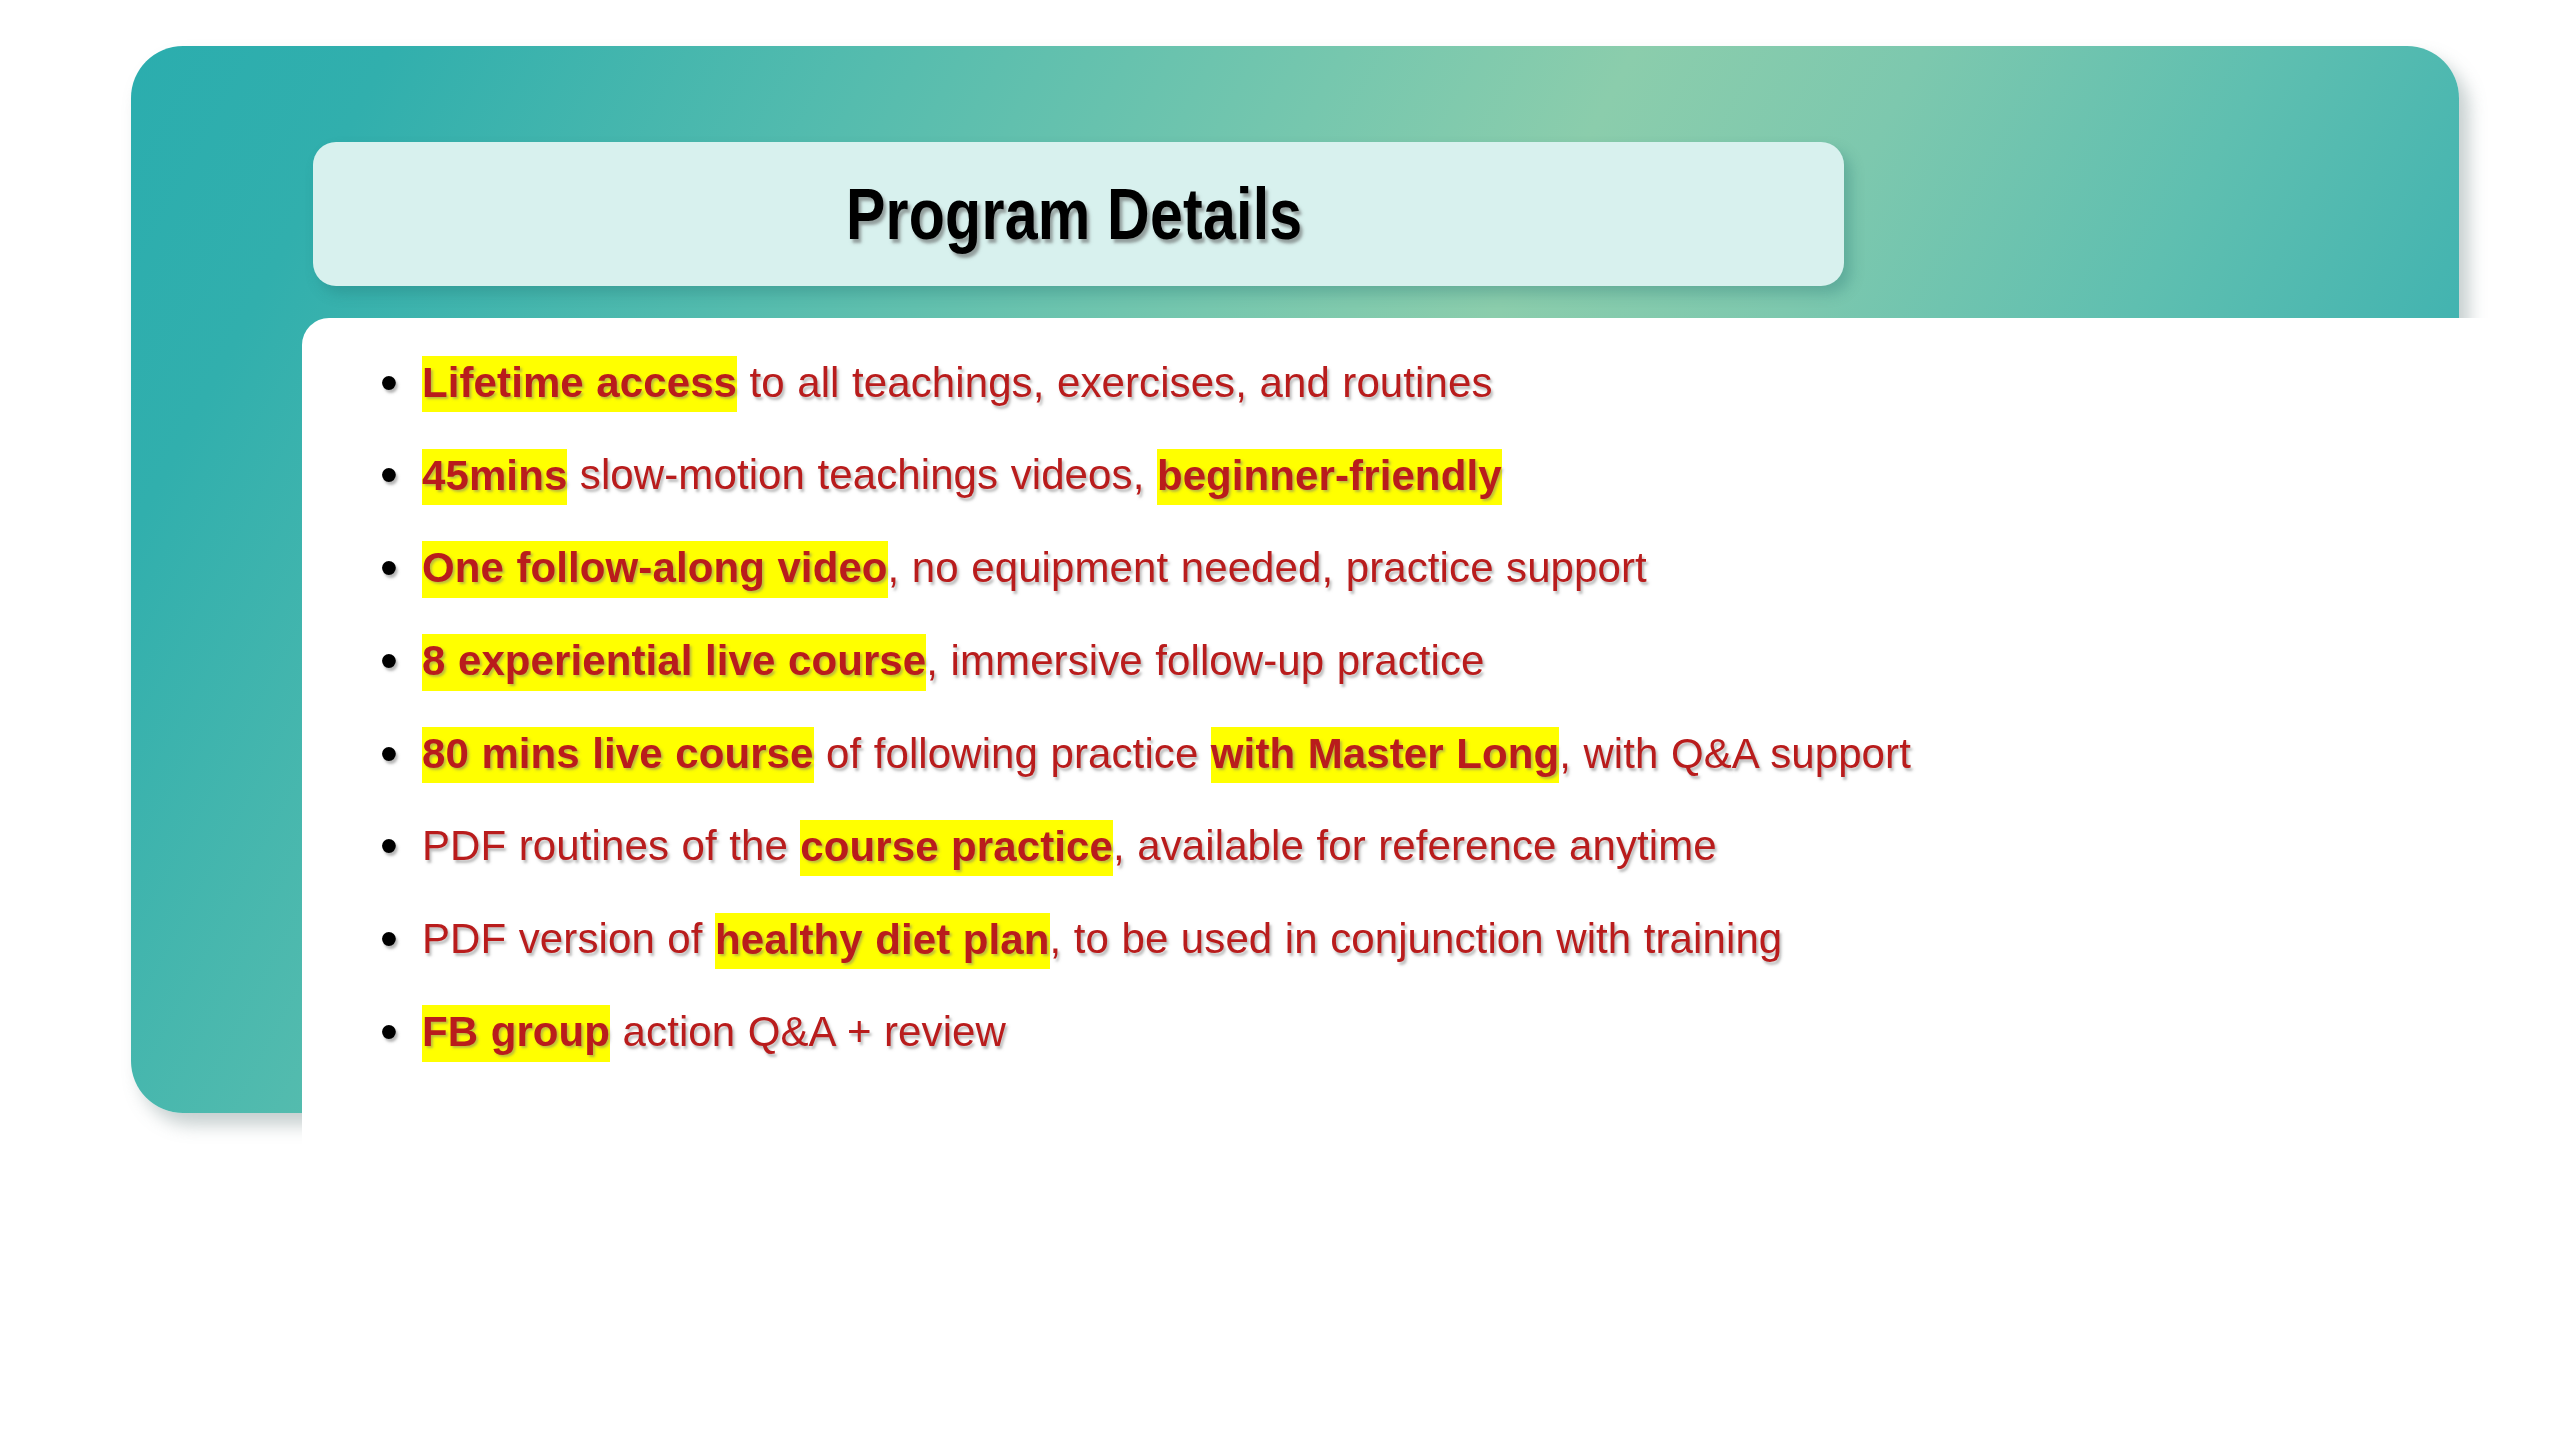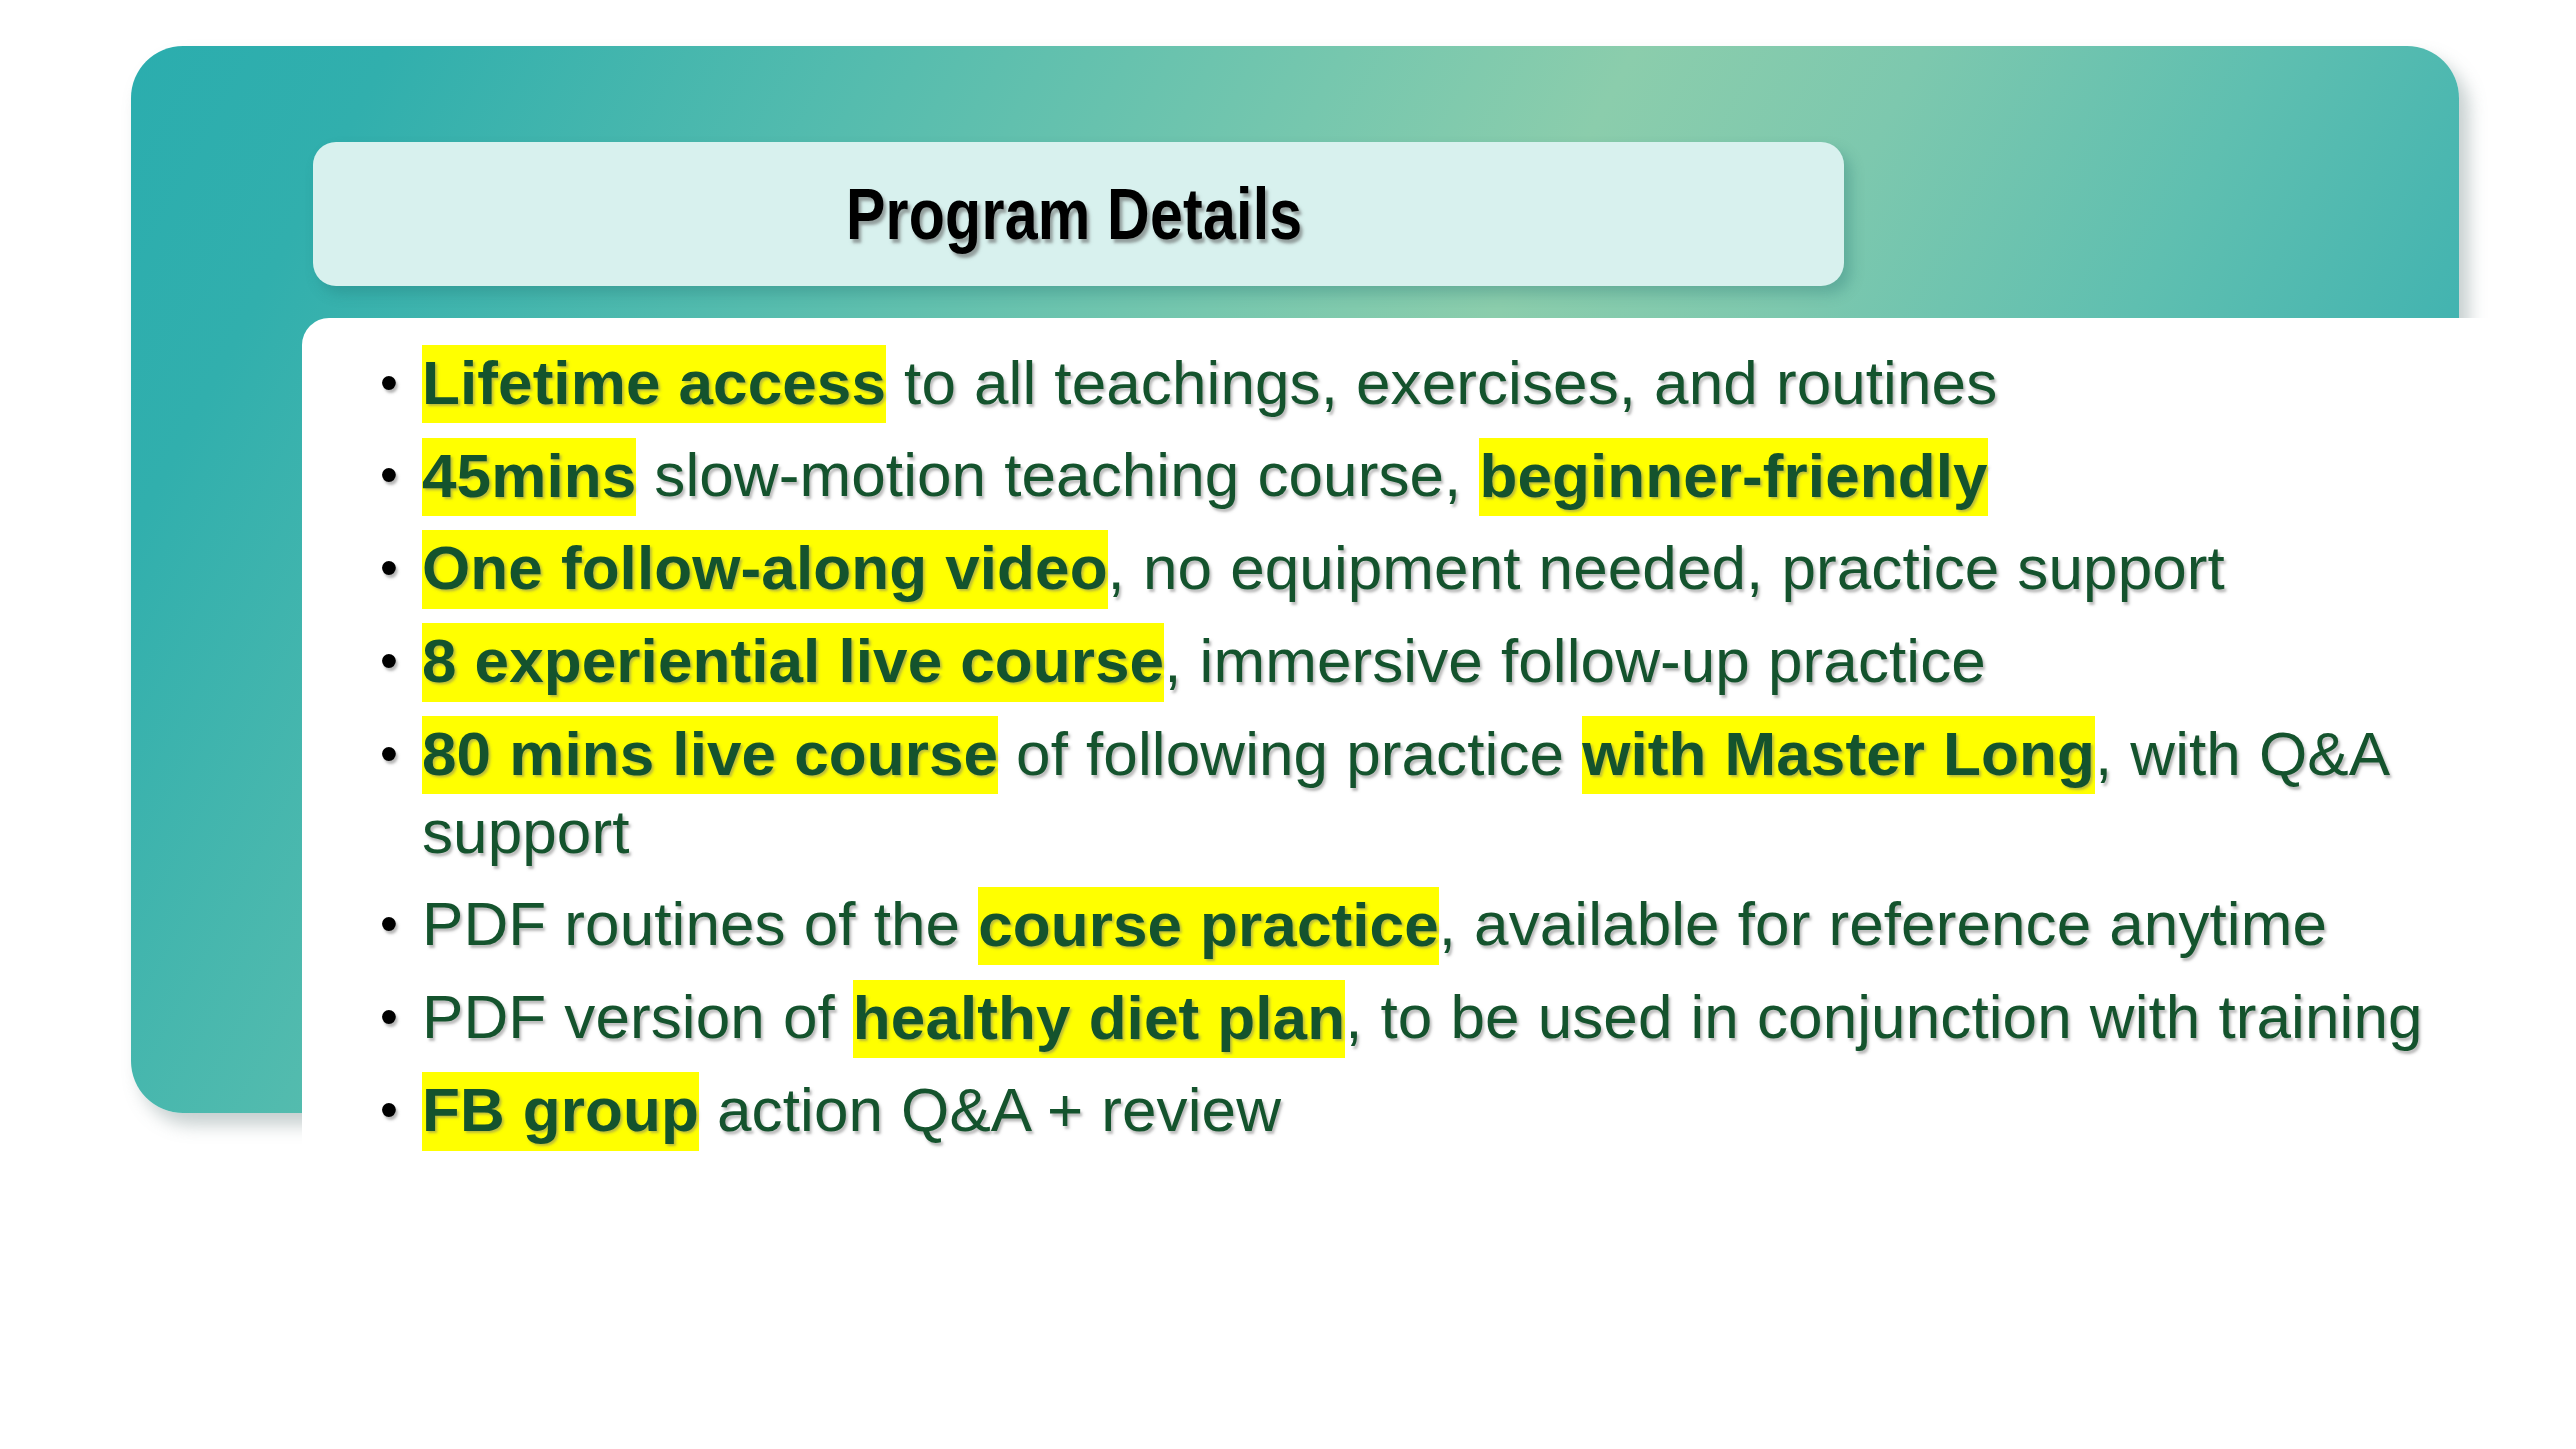--- a/index.html
+++ b/index.html
@@ -98,23 +98,23 @@
     line-height: 78px;
     color: #000;
     text-align: left;
     padding-left: 38px;
     text-shadow: 2px 2.7px 2.7px rgba(110,110,110,0.5);
   }
 
   .bullet-text {
     flex: 1 1 auto;
     font-family: "Liberation Sans Narrow", "Liberation Sans", "DejaVu Sans Condensed", sans-serif;
-    font-size: 62px;
+    font-size: 42px;
     line-height: 78px;
-    color: #14532d;
+    color: #b91c1c;
     text-shadow: 2px 2.7px 2.7px rgba(120,120,120,0.50);
     letter-spacing: 0.1px;
     word-spacing: 0.7px;
   }
 
   .hl {
     background-color: #FFFF00;
     font-weight: 700;
     box-decoration-break: clone;
     -webkit-box-decoration-break: clone;
@@ -133,21 +133,21 @@
   </div>
 
   <div class="content-panel">
     <div class="bullet-list">
         <div class="bullet-row">
           <div class="bullet-dot">•</div>
           <div class="bullet-text"><span class="hl">Lifetime access</span><span class="plain"> to all teachings, exercises, and routines</span></div>
         </div>
         <div class="bullet-row">
           <div class="bullet-dot">•</div>
-          <div class="bullet-text"><span class="hl">45mins</span><span class="plain"> slow-motion teaching course, </span><span class="hl">beginner-friendly</span></div>
+          <div class="bullet-text"><span class="hl">45mins</span><span class="plain"> slow-motion teachings videos, </span><span class="hl">beginner-friendly</span></div>
         </div>
         <div class="bullet-row">
           <div class="bullet-dot">•</div>
           <div class="bullet-text"><span class="hl">One follow-along video</span><span class="plain">, no equipment needed, practice support</span></div>
         </div>
         <div class="bullet-row">
           <div class="bullet-dot">•</div>
           <div class="bullet-text"><span class="hl">8 experiential live course</span><span class="plain">, immersive follow-up practice</span></div>
         </div>
         <div class="bullet-row">

